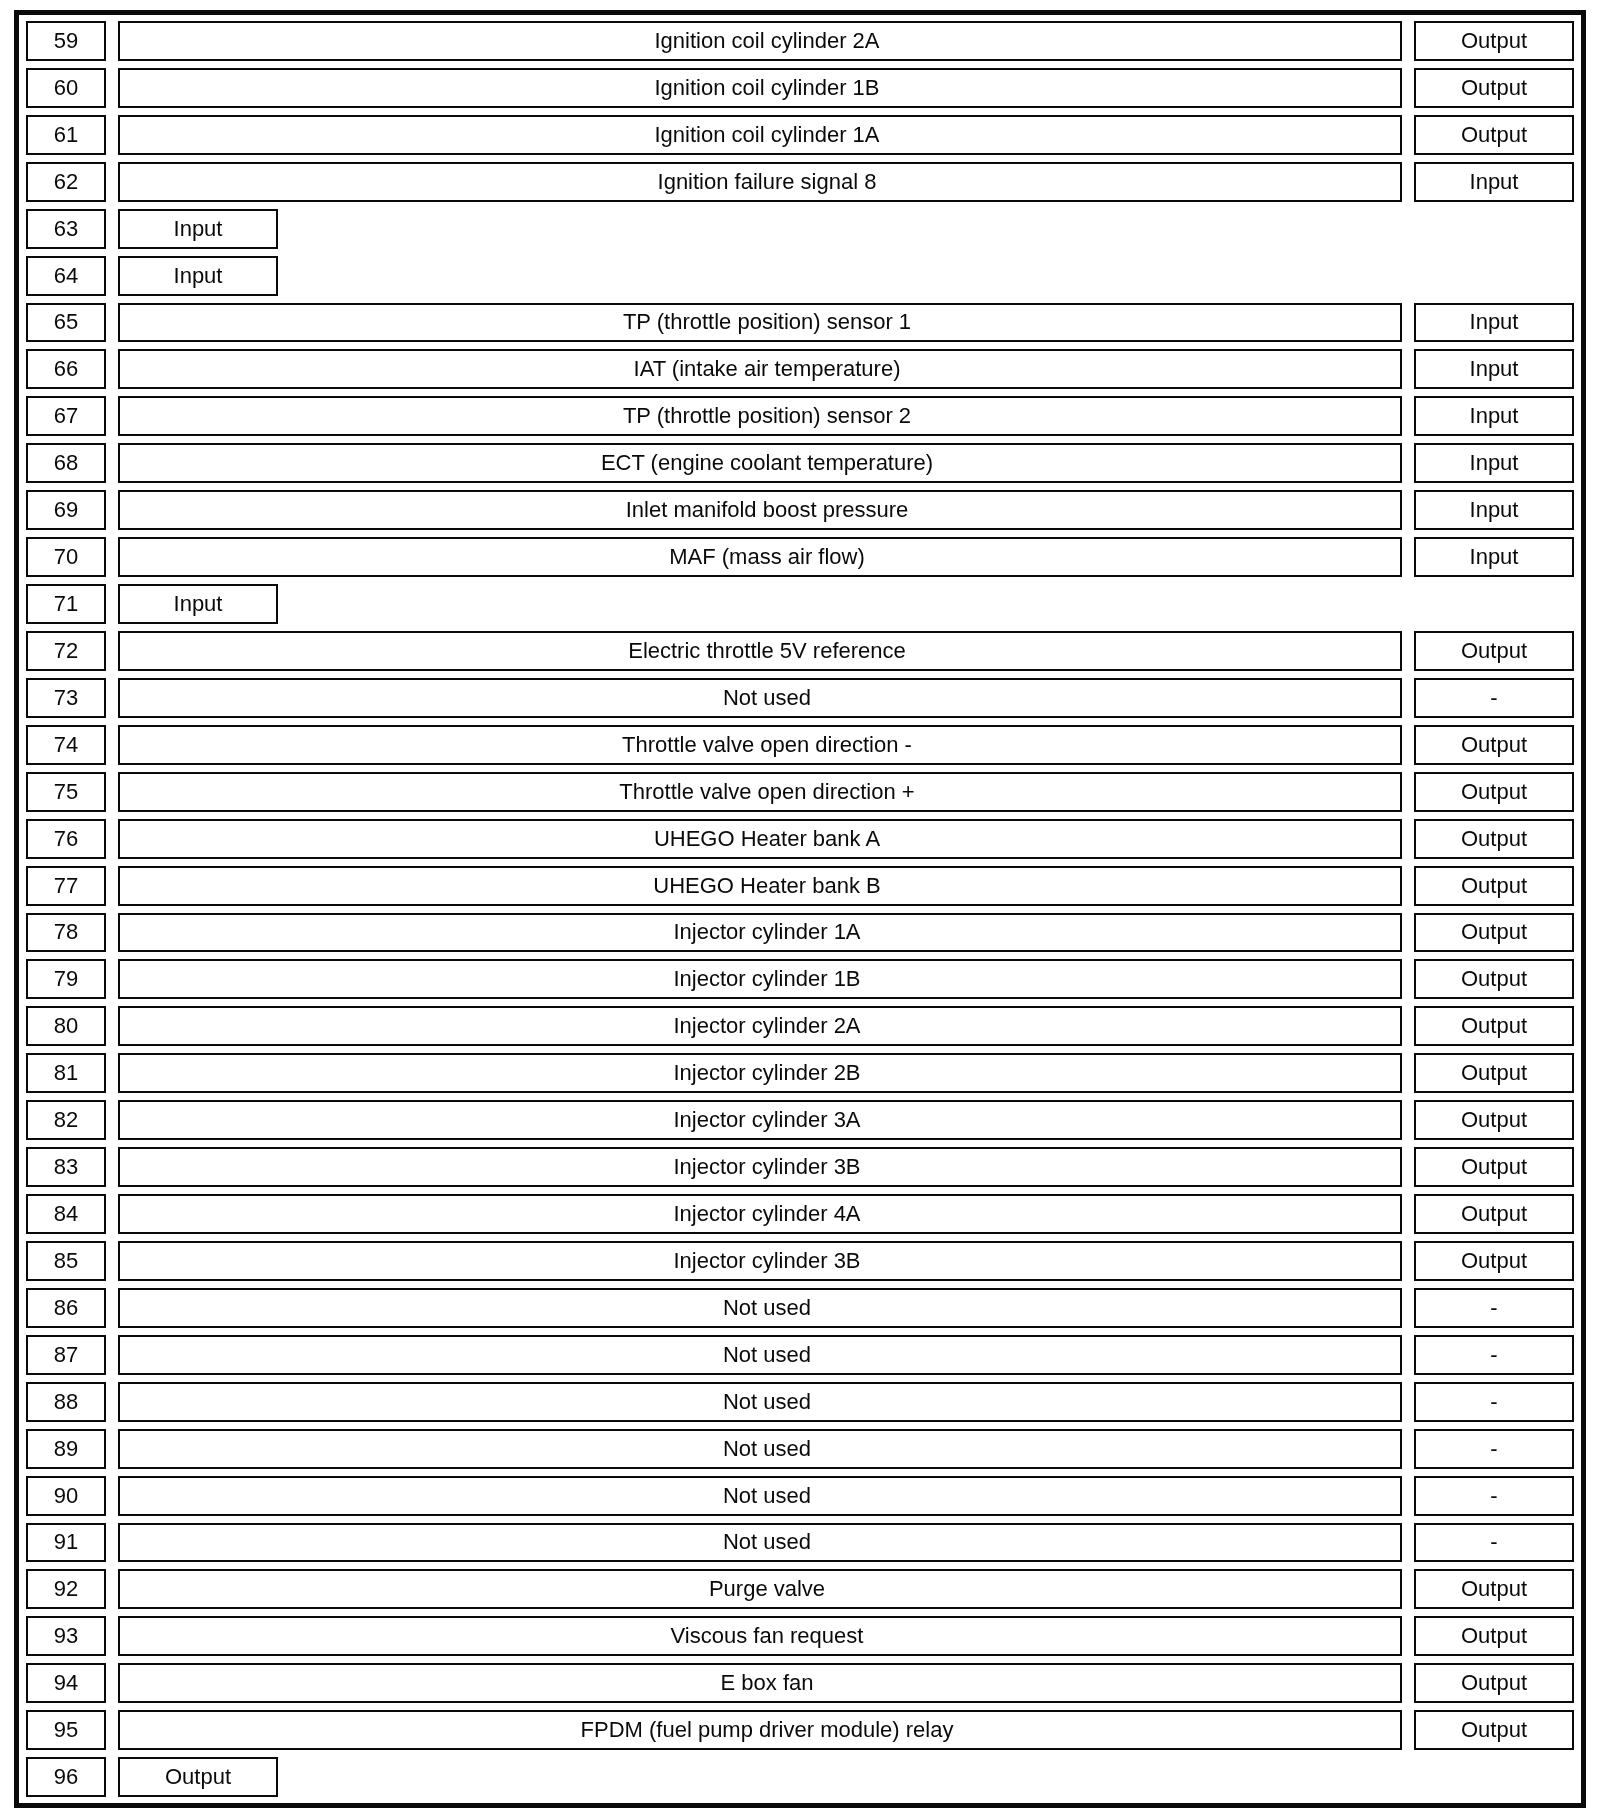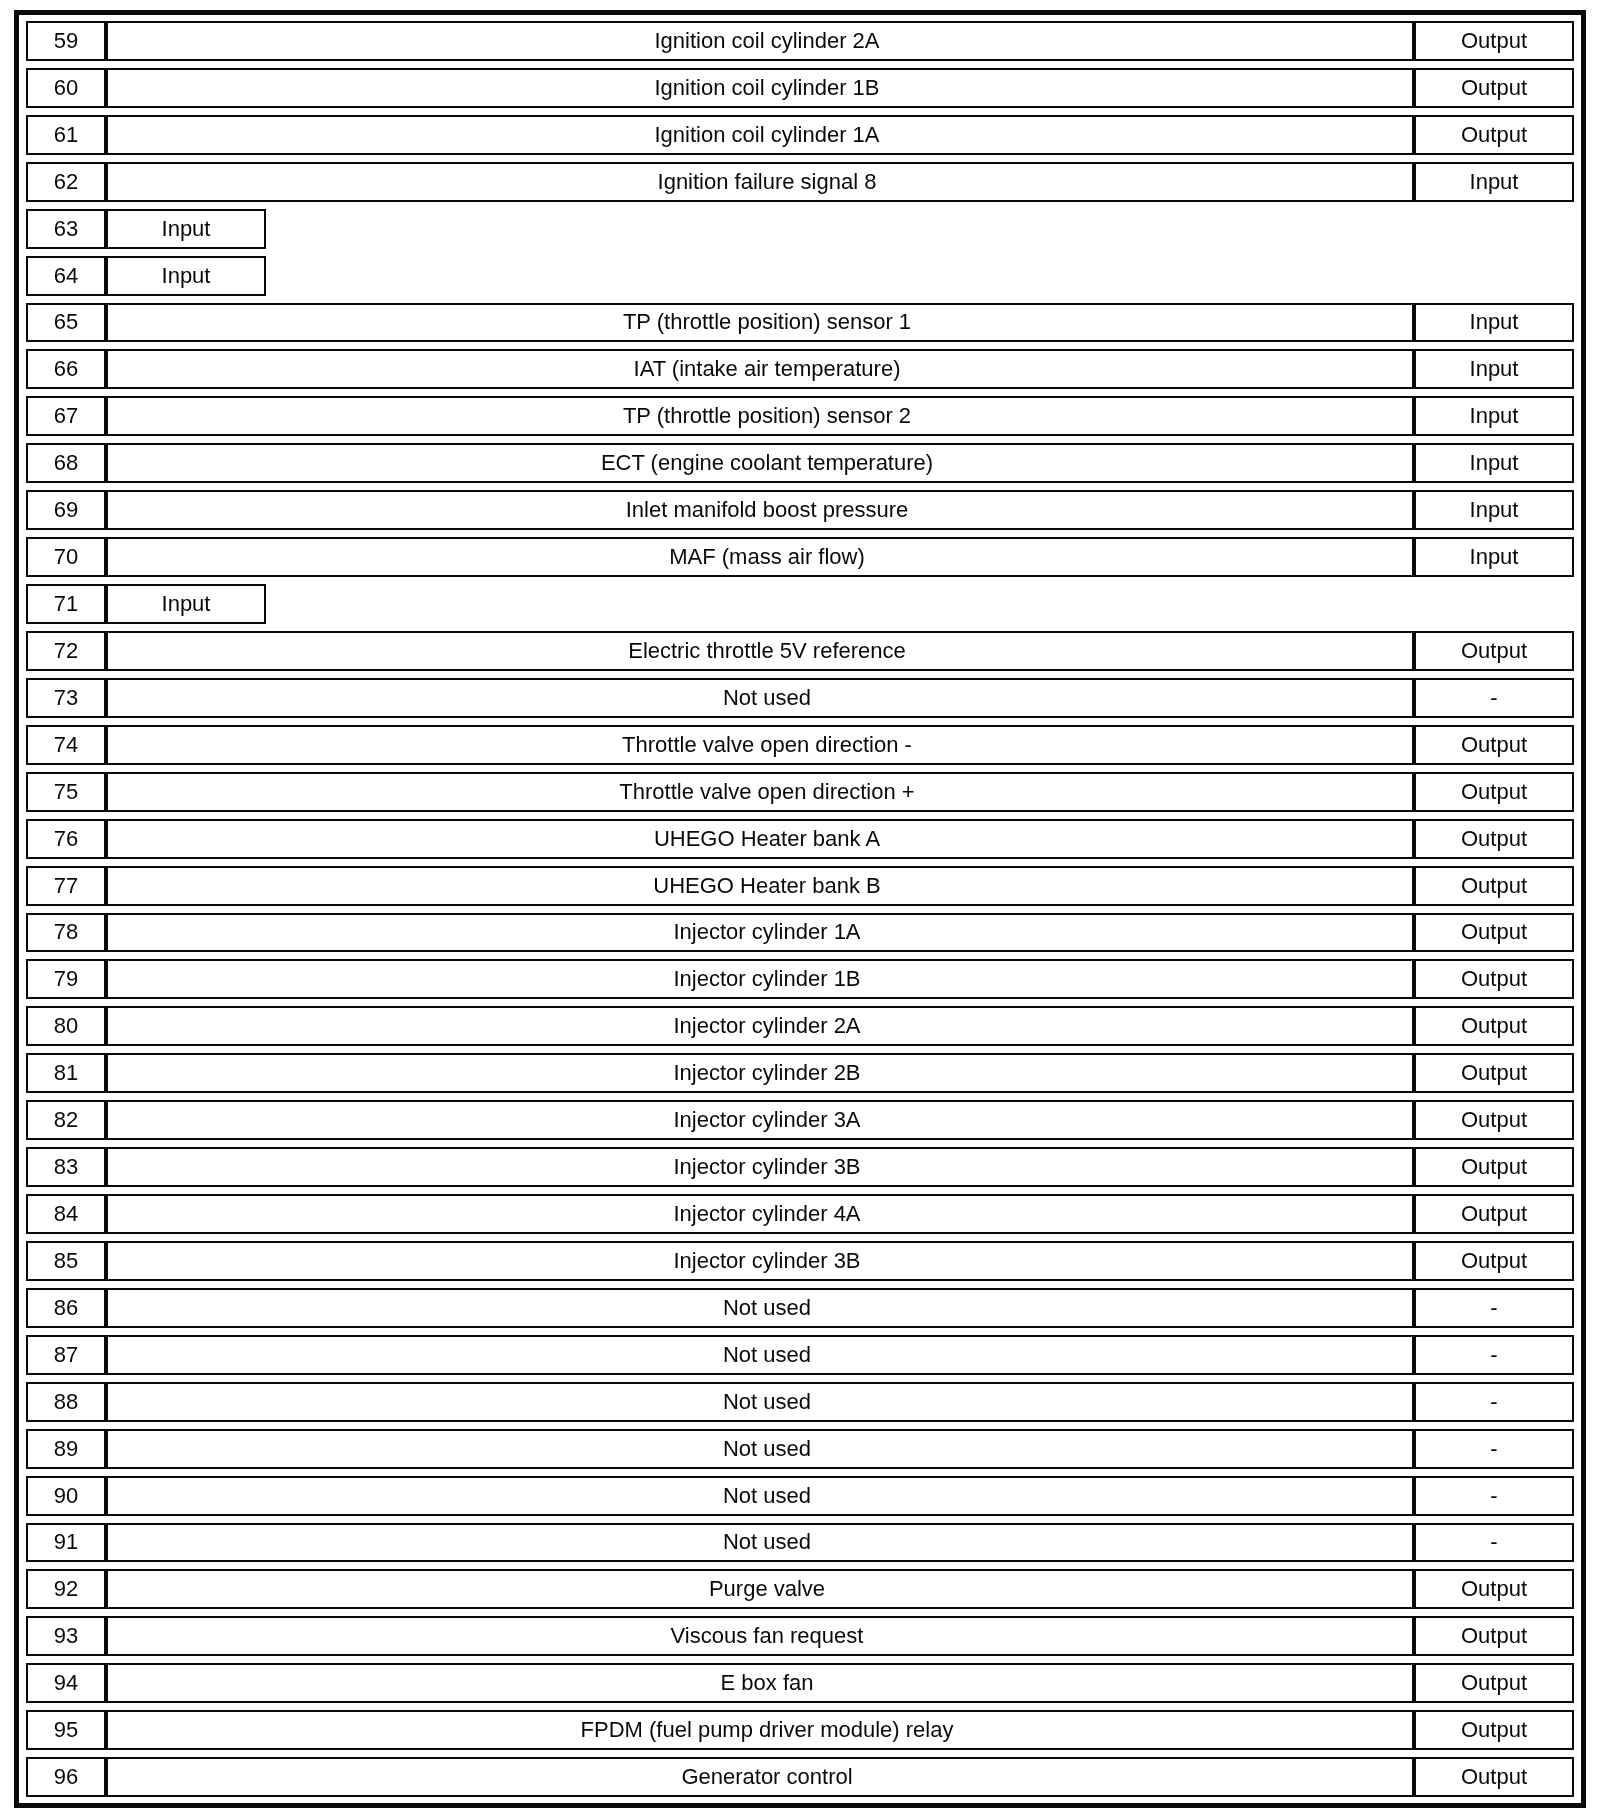--- a/index.html
+++ b/index.html
@@ -23,21 +23,21 @@
     border: 5px solid #0a0a0a;
     padding: 6px 7px;
     display: flex;
     flex-direction: column;
     gap: 7px;
     background: #ffffff;
   }
   .row {
     flex: 1 1 0;
     display: flex;
-    gap: 0;
+    gap: 12px;
     min-height: 0;
   }
   .cell {
     border: 2px solid #0a0a0a;
     background: #ffffff;
     display: flex;
     align-items: center;
     justify-content: center;
     font-size: 22px;
     color: #0a0a0a;
@@ -268,17 +268,16 @@
   </div>
 
   <div class="row">
     <div class="cell pin">95</div>
     <div class="cell desc">FPDM (fuel pump driver module) relay</div>
     <div class="cell type">Output</div>
   </div>
 
   <div class="row">
     <div class="cell pin">96</div>
-    <div class="cell desc">Generator control</div>
     <div class="cell type">Output</div>
   </div>
 </div>
 </div>
 
 </body></html>

